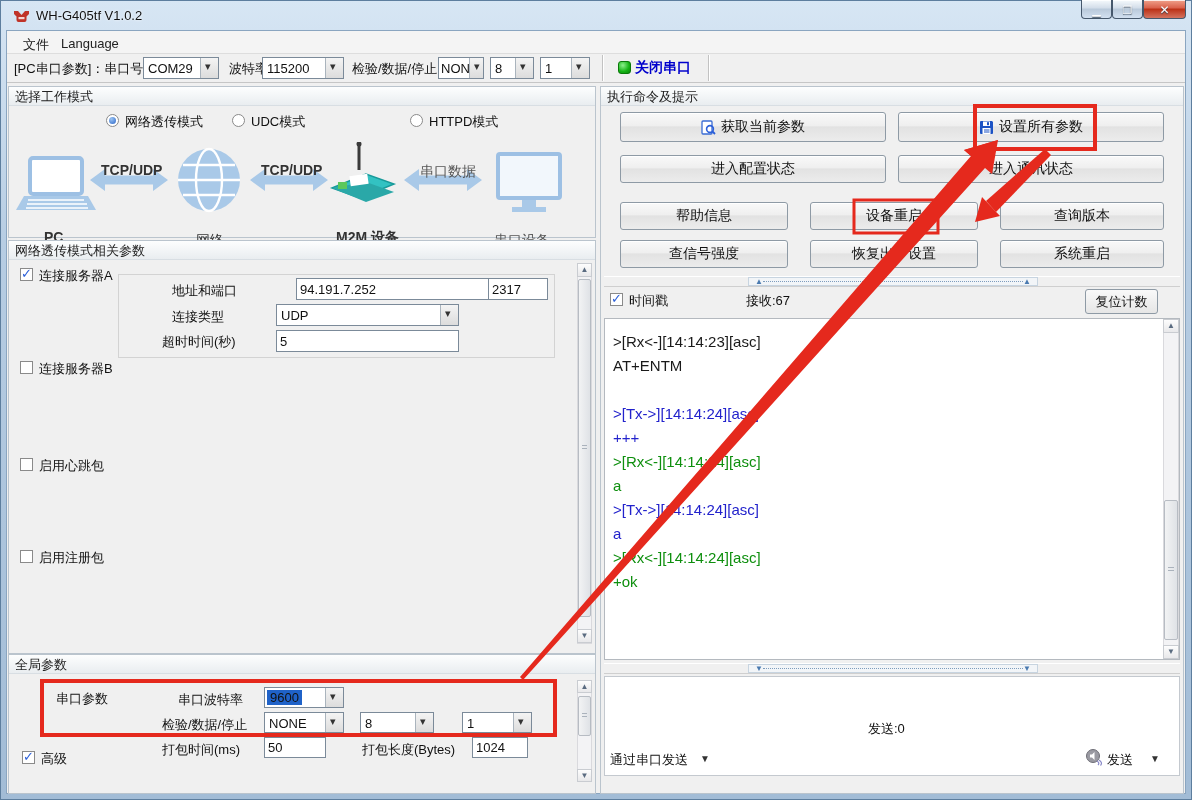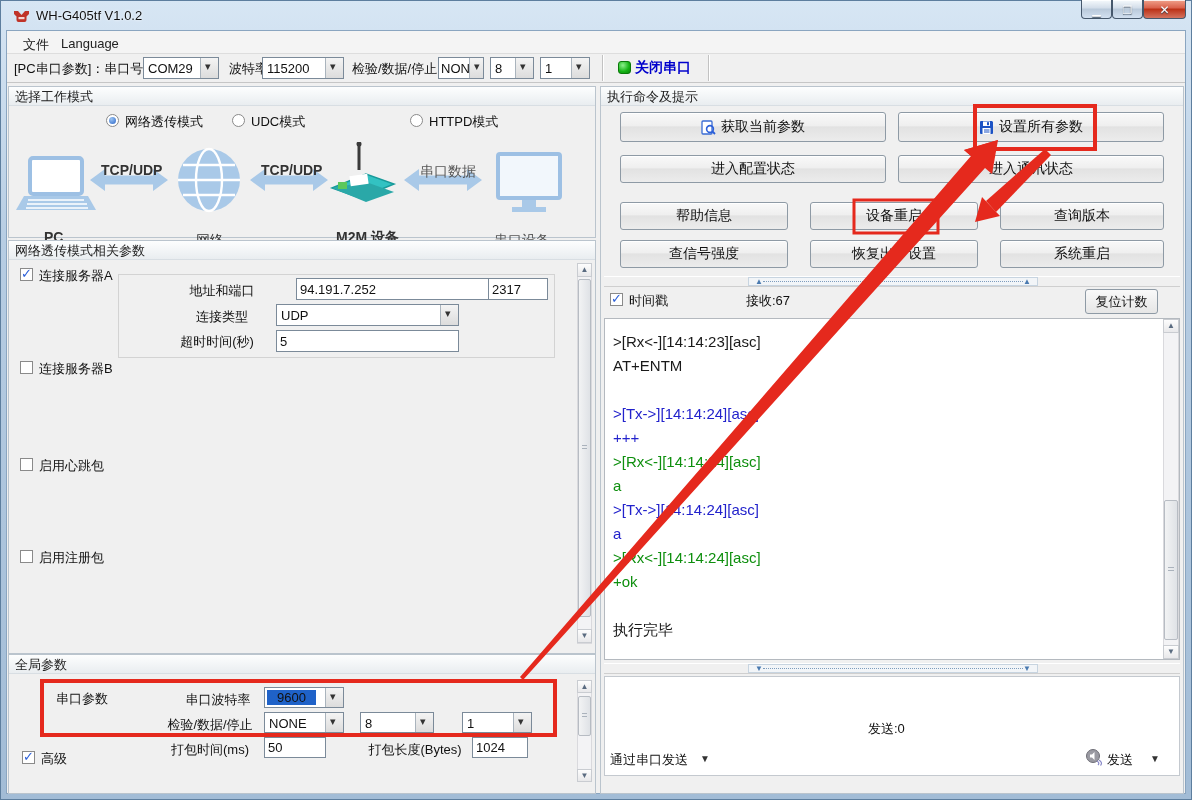--- a/index.html
+++ b/index.html
@@ -40,22 +40,22 @@
             font-size:13px;color:#222;box-sizing:border-box;}
   
   .cb{width:13px;height:13px;background:#fff;border:1px solid #8a8a8a;box-sizing:border-box;}
   .cb.on:after{content:"✓";position:absolute;left:0px;top:-3px;font-size:13px;font-weight:bold;color:#2b5fd9;}
   .radio{width:13px;height:13px;border-radius:50%;background:#fff;border:1px solid #8a8a8a;box-sizing:border-box;}
   .radio.on:after{content:"";position:absolute;left:2px;top:2px;width:7px;height:7px;border-radius:50%;
                   background:radial-gradient(circle at 35% 30%,#9cc4f2,#2b66c8);}
   .tb{position:absolute;border:1px solid #7b8a99;background:#fff;font-size:13px;color:#111;
       padding:0 3px;box-sizing:border-box;height:22px;font-family:"Liberation Sans",sans-serif;}
   .panelbox{border:1px solid #d3d3d3;box-sizing:border-box;}
-  .rlabel{font-size:13px;color:#111;text-align:center;}
-  .sel9600{background:#1f62c8;color:#fff;padding:0 10px;}
+  .rlabel{font-size:13px;color:#111;text-align:left;}
+  .sel9600{background:#1f62c8;color:#fff;padding:0 3px;}
   
   .cmdbtn{border:1px solid #8e9aa5;border-radius:3px;box-sizing:border-box;
           background:linear-gradient(#f9f9f9,#efefef 45%,#e2e2e2 50%,#ececec);
           box-shadow:inset 0 1px 0 #fff;font-size:14px;color:#111;
           display:flex;align-items:center;justify-content:center;gap:5px;}
   .smbtn{border:1px solid #8e9aa5;border-radius:3px;box-sizing:border-box;
          background:linear-gradient(#f9f9f9,#e6e6e6);font-size:13px;color:#111;
          display:flex;align-items:center;justify-content:center;}
   
   .sb-track{background:#f3f3f5;border:1px solid #d9d9dd;box-sizing:border-box;}
@@ -321,21 +321,20 @@
     <div class="logline"></div>
     <div class="logline lb">&gt;[Tx-&gt;][14:14:24][asc]</div>
     <div class="logline lb">+++</div>
     <div class="logline lg">&gt;[Rx&lt;-][14:14:24][asc]</div>
     <div class="logline lg">a</div>
     <div class="logline lb">&gt;[Tx-&gt;][14:14:24][asc]</div>
     <div class="logline lb">a</div>
     <div class="logline lg">&gt;[Rx&lt;-][14:14:24][asc]</div>
     <div class="logline lg">+ok</div>
     <div class="logline"></div>
-    <div class="logline lk">执行完毕</div>
   </div>
 </div>
 
 <div class="abs sb-track" style="left:1163px;top:319px;width:16px;height:340px"></div>
 <div class="abs sb-btn" style="left:1163px;top:319px;width:16px;height:14px">▲</div>
 <div class="abs sb-thumb" style="left:1164px;top:500px;width:14px;height:140px">
     <span class="grip"></span>
   </div>
 <div class="abs sb-btn" style="left:1163px;top:645px;width:16px;height:14px">▼</div>
 

